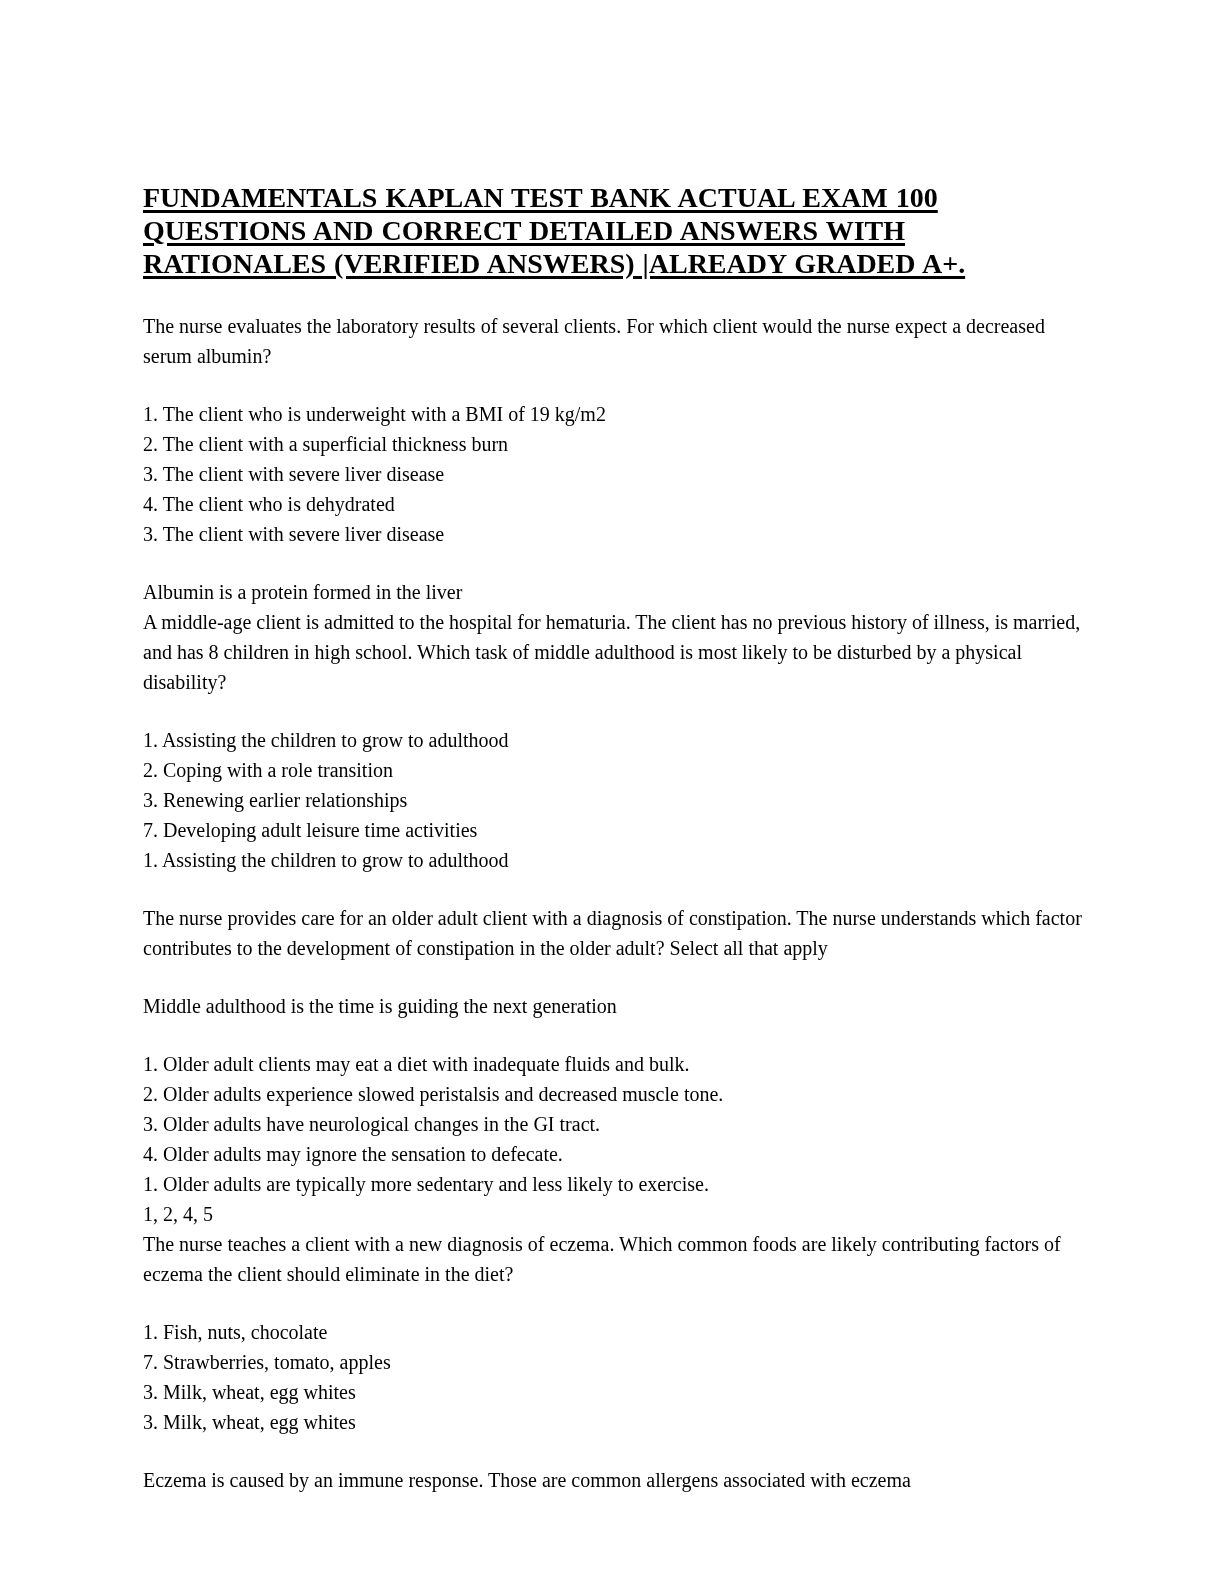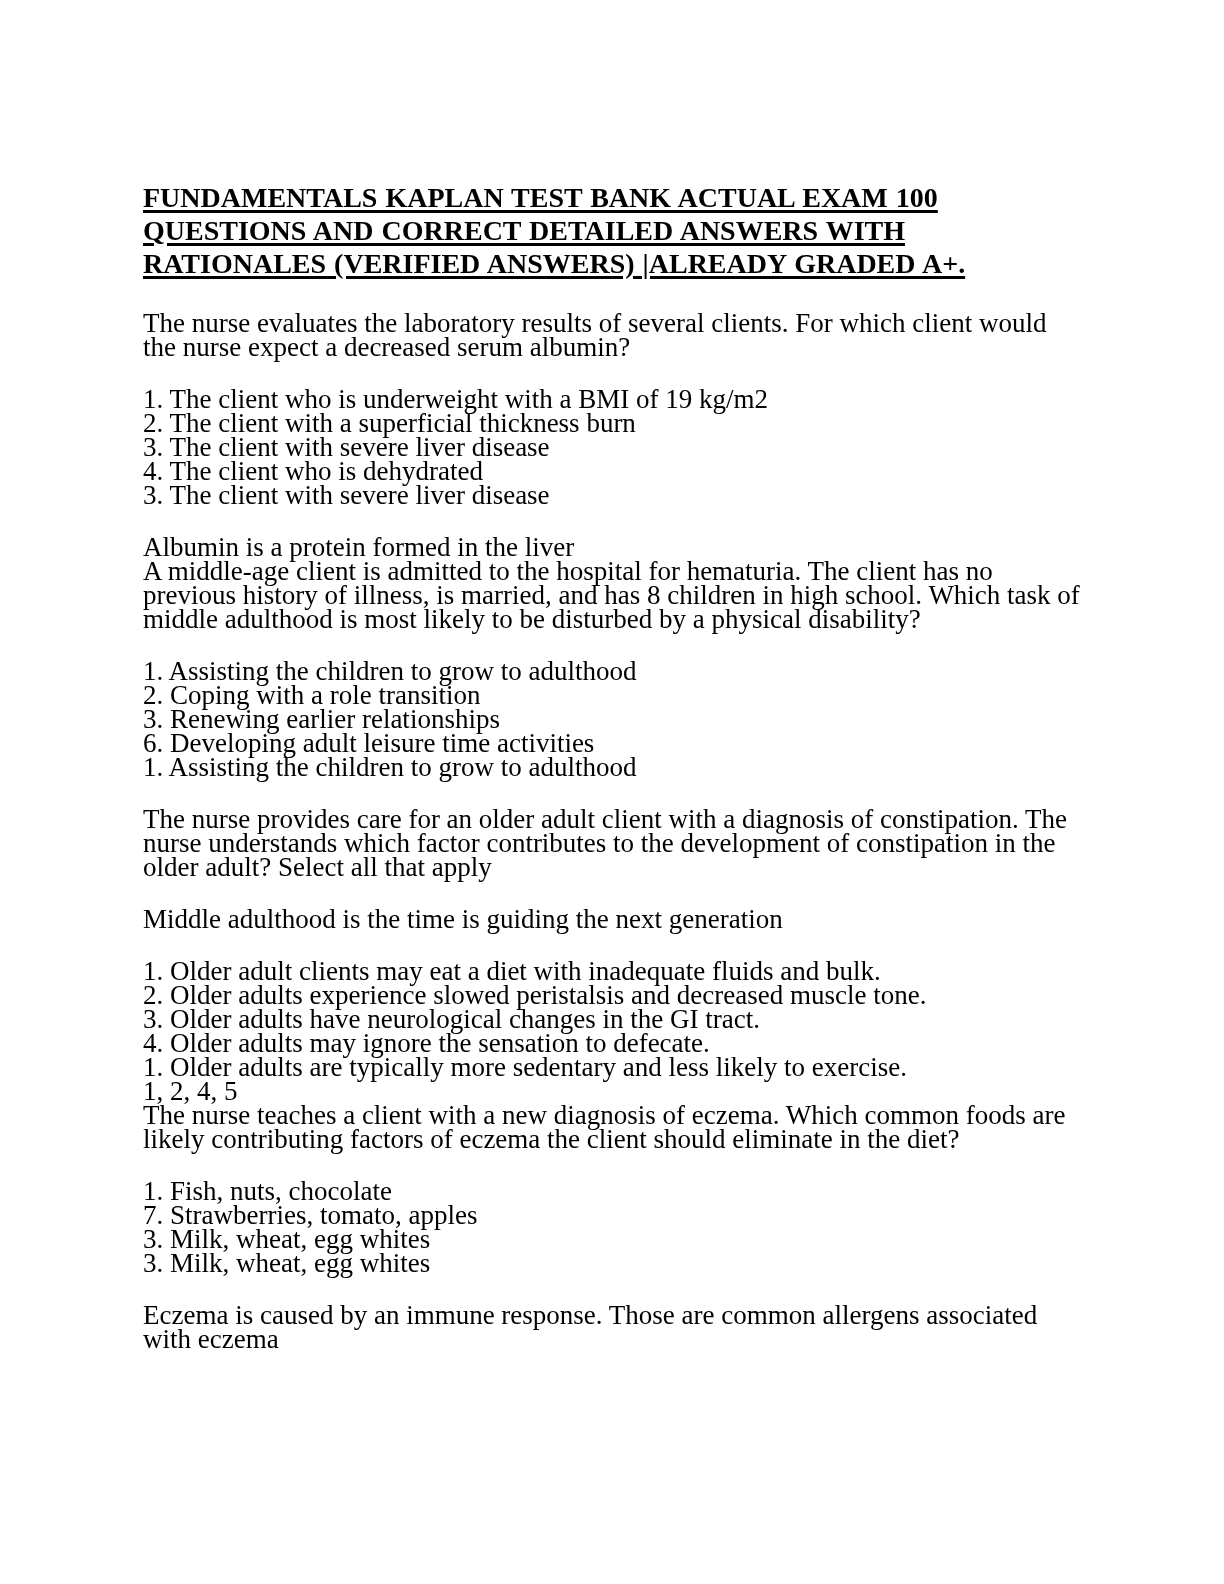--- a/index.html
+++ b/index.html
@@ -23,22 +23,22 @@
     font-size: 28px;
     line-height: 33px;
     font-weight: bold;
     text-decoration: underline;
     text-decoration-thickness: 3px;
     text-underline-offset: 3px;
     margin: 0 0 31px 0;
     word-spacing: 1px;
   }
   .block {
-    font-size: 27px;
-    line-height: 24px;
+    font-size: 20px;
+    line-height: 30px;
     margin: 0 0 28px 0;
   }
   .block .line {
     margin: 0;
   }
 </style>
 </head>
 <body>
 
 <div class="page">
@@ -59,21 +59,21 @@
 
   <div class="block">
     <div class="line">Albumin is a protein formed in the liver</div>
     <div class="line">A middle-age client is admitted to the hospital for hematuria. The client has no previous history of illness, is married, and has 8 children in high school. Which task of middle adulthood is most likely to be disturbed by a physical disability?</div>
   </div>
 
   <div class="block">
     <div class="line">1. Assisting the children to grow to adulthood</div>
     <div class="line">2. Coping with a role transition</div>
     <div class="line">3. Renewing earlier relationships</div>
-    <div class="line">6. Developing adult leisure time activities</div>
+    <div class="line">7. Developing adult leisure time activities</div>
     <div class="line">1. Assisting the children to grow to adulthood</div>
   </div>
 
   <div class="block">
     <div class="line">The nurse provides care for an older adult client with a diagnosis of constipation. The nurse understands which factor contributes to the development of constipation in the older adult? Select all that apply</div>
   </div>
 
   <div class="block">
     <div class="line">Middle adulthood is the time is guiding the next generation</div>
   </div>

